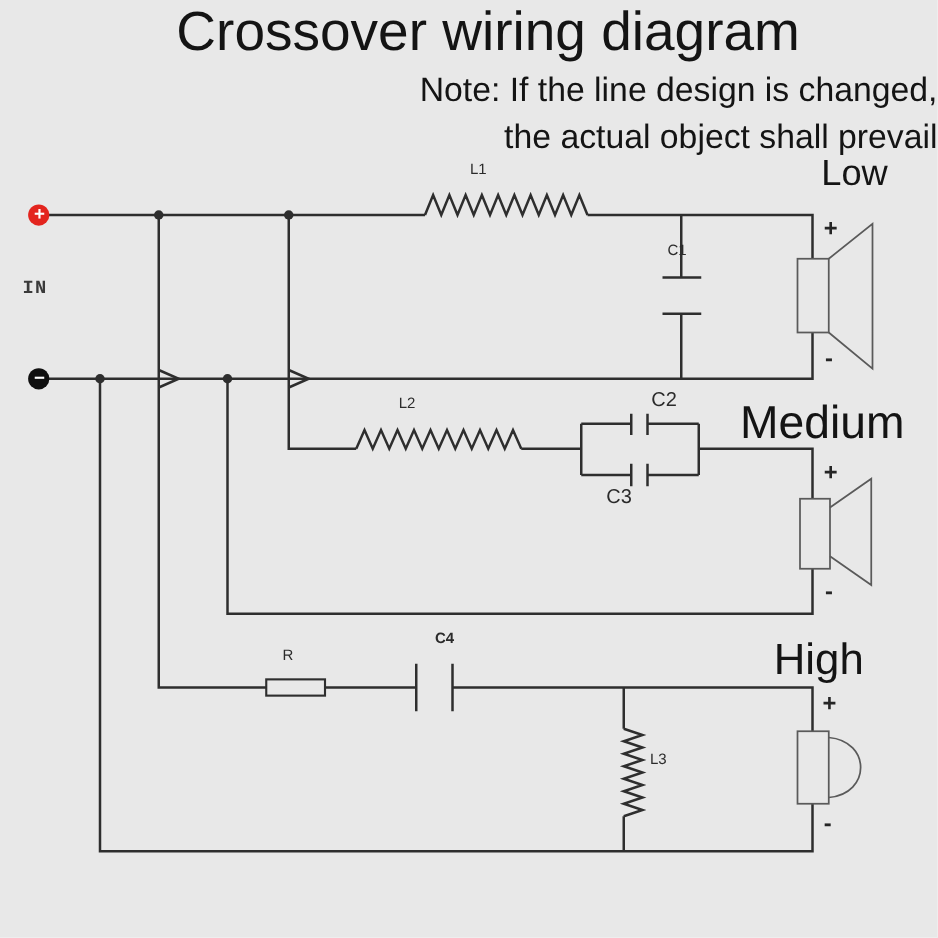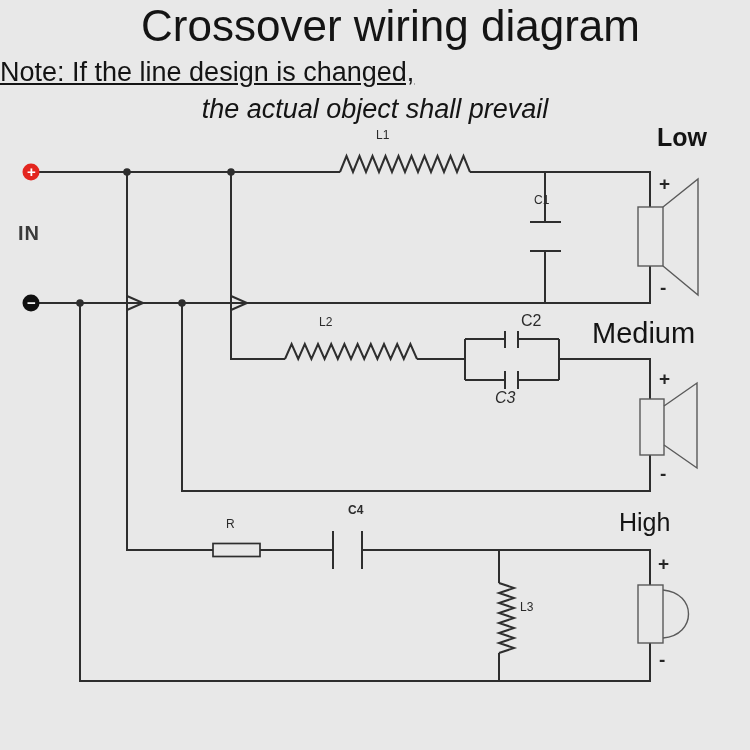--- a/index.html
+++ b/index.html
@@ -5,33 +5,33 @@
   html,body { margin:0; padding:0; }
   .stage {
     position:relative; width:750px; height:750px; overflow:hidden;
     background: var(--bg, #e8e8e8);
     font-family: "Liberation Sans", "DejaVu Sans", sans-serif;
     color: var(--text, #141414);
   }
   .stage svg { position:absolute; left:0; top:0; }
   .lbl { position:absolute; white-space:nowrap; }
   .title   { left:0; right:0; top:1px;  text-align:center; font-size:44px; line-height:1.15;margin-left:31px; }
-  .note1   { left:0; right:0; top:57px; text-align:left; font-size:27px;text-decoration:underline; }
-  .note2   { left:0; right:0; top:94px; text-align:center; font-size:27px;font-style:italic; }
-  .in-lbl  { left:18px;  top:222px; font-size:20px; font-weight:700; color:#3a3a3a; letter-spacing:1px; }
-  .ch-low  { left:657px; top:123px; font-size:25px;font-weight:bold; }
-  .ch-med  { left:592px; top:317px; font-size:29px; }
-  .ch-high { left:619px; top:508px; font-size:25px; }
+  .note1   { left:0; right:0; top:57px; text-align:right; font-size:27px; }
+  .note2   { left:0; right:0; top:94px; text-align:right; font-size:27px; }
+  .in-lbl  { left:18px;  top:222px; font-size:15px; font-weight:700; color:#3a3a3a; letter-spacing:1px;font-family:Liberation Mono, monospace; }
+  .ch-low  { left:657px; top:123px; font-size:29px; }
+  .ch-med  { left:592px; top:317px; font-size:37px; }
+  .ch-high { left:619px; top:508px; font-size:35px; }
   .comp    { font-size:12px; color:#2b2b2b; }
   .comp.small { font-size:16px; }
   .l1 { left:376px; top:128px; }
   .c1 { left:507px; top:193px;margin-left:27px; }
   .l2 { left:319px; top:315px;text-align:center; }
   .c2 { left:485px; top:312px;margin-left:36px; }
-  .c3 { left:495px; top:389px;font-style:italic; }
+  .c3 { left:485px; top:389px; }
   .r  { left:226px; top:517px; }
   .c4 { left:348px; top:503px;font-weight:bold; }
   .l3 { left:520px; top:600px; }
   .pol { font-size:19px; font-weight:600; color:#252525; line-height:1; }
   .low-p  { left:659px; top:174px; }  .low-m  { left:660px; top:278px; }
   .med-p  { left:659px; top:369px; }  .med-m  { left:660px; top:464px; }
   .high-p { left:658px; top:554px; }  .high-m { left:659px; top:650px; }
   .tglyph { position:absolute; width:17px; height:18px; text-align:center; line-height:18px;
             font-size:15px; font-weight:700; color:#fff; }
   .t-plus  { left:23px; top:163px; }

